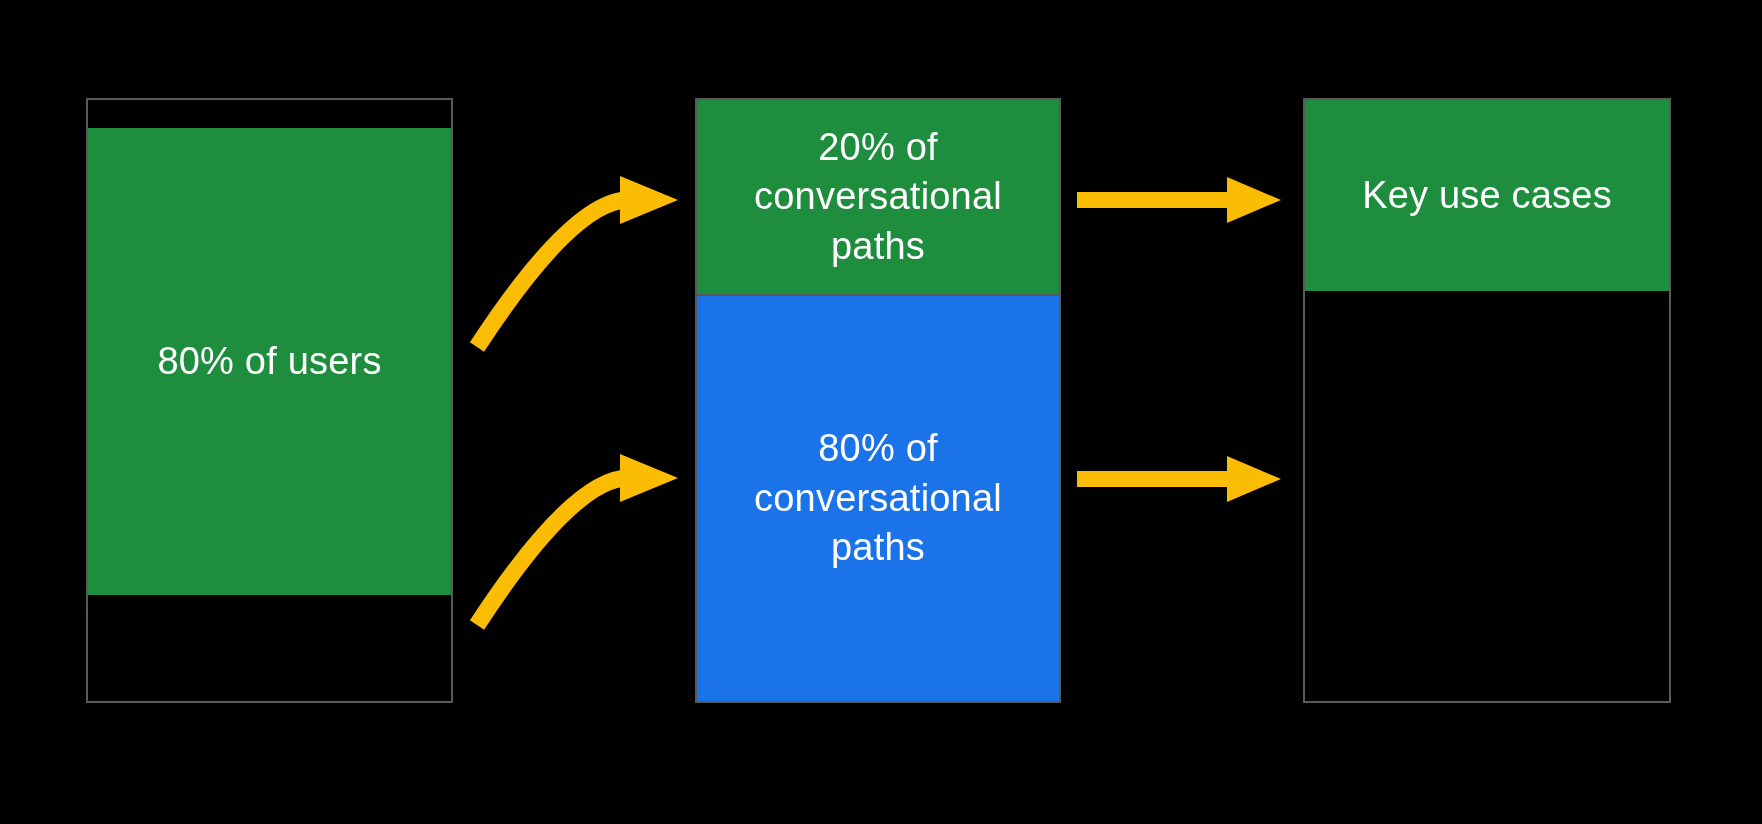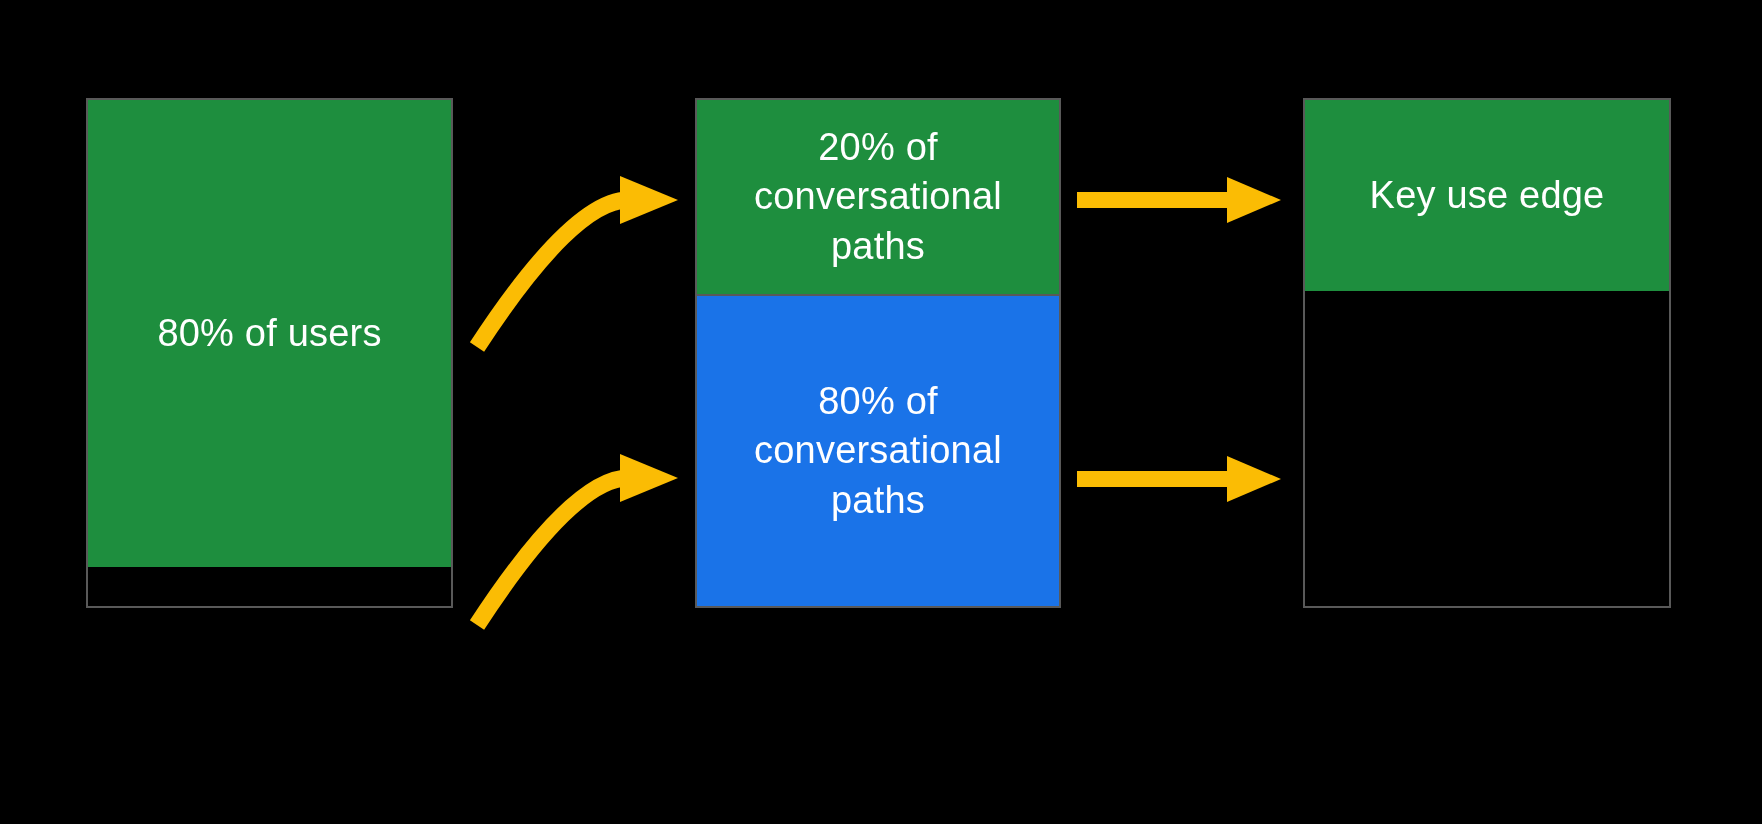--- a/index.html
+++ b/index.html
@@ -15,41 +15,41 @@
   }
   .stage {
     position: relative;
     width: 1762px;
     height: 824px;
     background: #000000;
   }
   .column {
     position: absolute;
     top: 98px;
-    height: 510px;
+    height: 605px;
     box-sizing: border-box;
     border: 2px solid #595959;
     display: flex;
     flex-direction: column;
   }
   .col1 { left: 86px;  width: 367px; }
   .col2 { left: 695px; width: 366px; }
   .col3 { left: 1303px; width: 368px; }
 
   .segment {
     box-sizing: border-box;
     display: flex;
     align-items: center;
     justify-content: center;
     text-align: center;
   }
   .seg-green { background: #1e8e3e; }
   .seg-blue  { background: #1a73e8; border-top: 2px solid #595959; flex: 1; }
 
-  .col1 .seg-green { height: 467px; }
+  .col1 .seg-green { height: 467px; margin-top: 28px; }
   .col2 .seg-green { height: 194px; }
   .col3 .seg-green { height: 191px; }
 
   .seg-label {
     color: #ffffff;
     font-size: 38px;
     line-height: 1.3;
     white-space: pre-line;
     letter-spacing: 0.2px;
   }
@@ -82,21 +82,21 @@
     </div>
     <div class="segment seg-blue">
       <span class="seg-label">80% of
 conversational
 paths</span>
     </div>
   </div>
 
   <div class="column col3">
     <div class="segment seg-green">
-      <span class="seg-label">Key use edge</span>
+      <span class="seg-label">Key use cases</span>
     </div>
   </div>
 
   <svg class="arrow arrow-curved-top" width="215" height="185" viewBox="0 0 215 185" xmlns="http://www.w3.org/2000/svg">
     <path d="M 9 177 Q 105 30 160 30" fill="none" stroke="#FBBC04" stroke-width="17"></path>
     <polygon points="152,6 152,54 210,30" fill="#FBBC04"></polygon>
   </svg>
 
   <svg class="arrow arrow-curved-bottom" width="215" height="185" viewBox="0 0 215 185" xmlns="http://www.w3.org/2000/svg">
     <path d="M 9 177 Q 105 30 160 30" fill="none" stroke="#FBBC04" stroke-width="17"></path>

